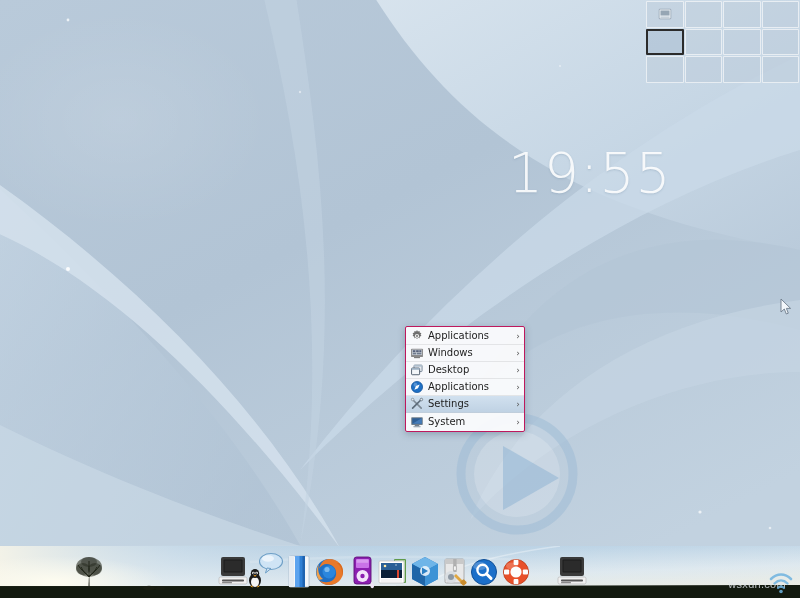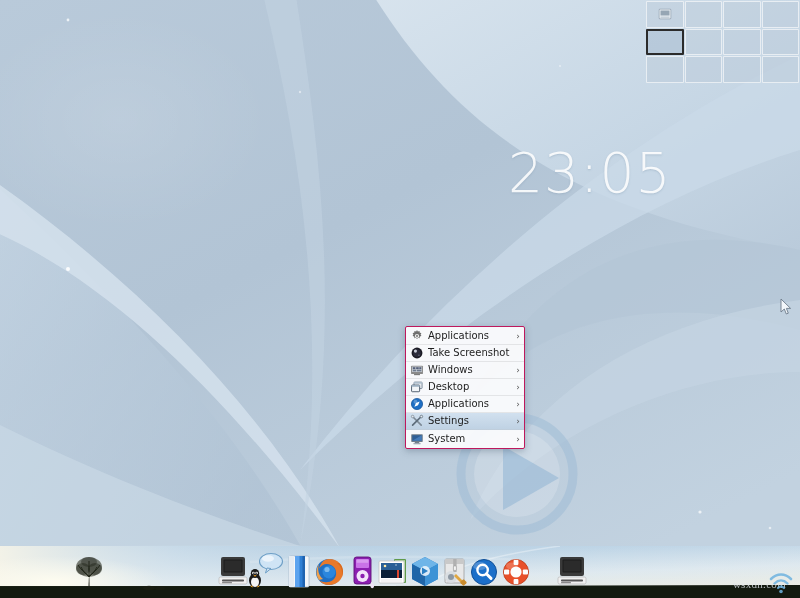--- a/index.html
+++ b/index.html
@@ -173,21 +173,21 @@
     width: 12px;
     height: 18px;
     pointer-events: none;
   }
 
   
   #watermark {
     position: absolute;
     right: 14px;
     bottom: 8px;
-    font-family: Liberation Serif, serif;
+    font-family: Liberation Sans, sans-serif;
     font-size: 11px;
     color: rgba(225,230,235,0.80);
     letter-spacing: 0.3px;
     user-select: none;
     text-align: right;
   }
   #watermark-mark {
     position: absolute;
     right: 6px;
     bottom: 3px;
@@ -251,21 +251,21 @@
     <circle cx="560" cy="66" r="1.1" fill="#ffffff" opacity="0.45"></circle>
     <ellipse cx="120" cy="120" rx="150" ry="110" fill="url(#glowA)" opacity="0.12"></ellipse>
   </svg>
 
   <svg id="emblem" viewBox="0 0 130 130">
     <circle cx="62" cy="62" r="56" fill="none" stroke="#9fbbd6" stroke-width="9" opacity="0.55"></circle>
     <circle cx="62" cy="62" r="43" fill="#ffffff" opacity="0.18"></circle>
     <path d="M 48,34 L 104,66 L 48,98 Z" fill="#8fb4d4" opacity="0.55"></path>
   </svg>
 
-  <div id="clock">23:05</div>
+  <div id="clock">19:55</div>
 
   <div id="pager">
     <div class="pager-cell">
       <svg class="pager-mini-win" viewBox="0 0 13 11">
         <rect x="0.5" y="0.5" width="12" height="10" rx="1" fill="#e9eef3" stroke="#7d8e9e" stroke-width="0.7"></rect>
         <rect x="2" y="2" width="9" height="5" fill="#96a6b4"></rect>
         <rect x="2" y="8" width="9" height="1.4" fill="#c3ced8"></rect>
       </svg>
     </div>
     <div class="pager-cell"></div>
@@ -287,30 +287,20 @@
       <svg class="mi-icon" viewBox="0 0 16 16">
         <path fill="#6e6e6e" d="M8 1.2l1 1.6 1.9-.5.3 1.9 1.9.5-1 1.7 1 1.7-1.9.5-.3 1.9-1.9-.5-1 1.6-1-1.6-1.9.5-.3-1.9-1.9-.5 1-1.7-1-1.7 1.9-.5.3-1.9 1.9.5z"></path>
         <circle cx="8" cy="8" r="2.4" fill="#f6f6f6"></circle>
         <circle cx="8" cy="8" r="1.3" fill="#8a8a8a"></circle>
       </svg>
       <span class="mi-label">Applications</span>
       <span class="mi-arrow">›</span>
     </div>
 
 
-    <div class="menu-item">
-      <svg class="mi-icon" viewBox="0 0 16 16">
-        <circle cx="8" cy="8" r="6.2" fill="#1b1b24"></circle>
-        <circle cx="8" cy="8" r="4.4" fill="#2d2d3c"></circle>
-        <circle cx="6.2" cy="5.8" r="1.8" fill="#d7dbe6" opacity="0.9"></circle>
-        <circle cx="10.2" cy="10.6" r="0.9" fill="#7b7f92" opacity="0.7"></circle>
-      </svg>
-      <span class="mi-label">Take Screenshot</span>
-      <span class="mi-arrow hidden"></span>
-    </div>
 
     <div class="menu-item">
       <svg class="mi-icon" viewBox="0 0 16 16">
         <rect x="1.2" y="3" width="13.6" height="9.6" rx="1" fill="#8a8a8a"></rect>
         <rect x="2.4" y="4.1" width="11.2" height="6.2" fill="#cfd4da"></rect>
         <rect x="3.2" y="4.8" width="3" height="2.2" fill="#55607a"></rect>
         <rect x="7" y="4.8" width="3" height="2.2" fill="#55607a"></rect>
         <rect x="10.6" y="4.8" width="2.4" height="2.2" fill="#55607a"></rect>
         <rect x="3.2" y="7.6" width="4" height="2" fill="#6f7b8e"></rect>
         <rect x="8" y="7.6" width="5" height="2" fill="#6f7b8e"></rect>

